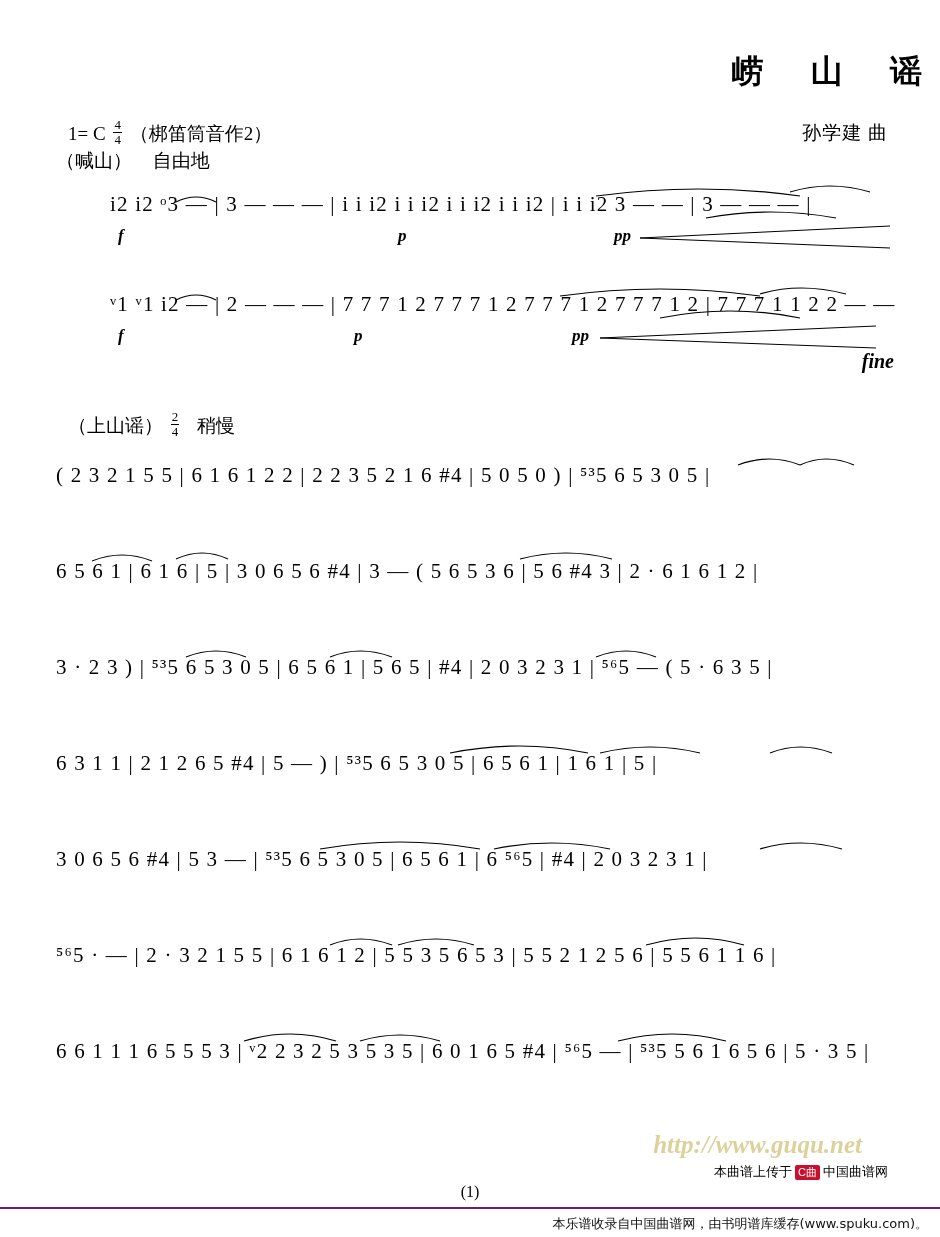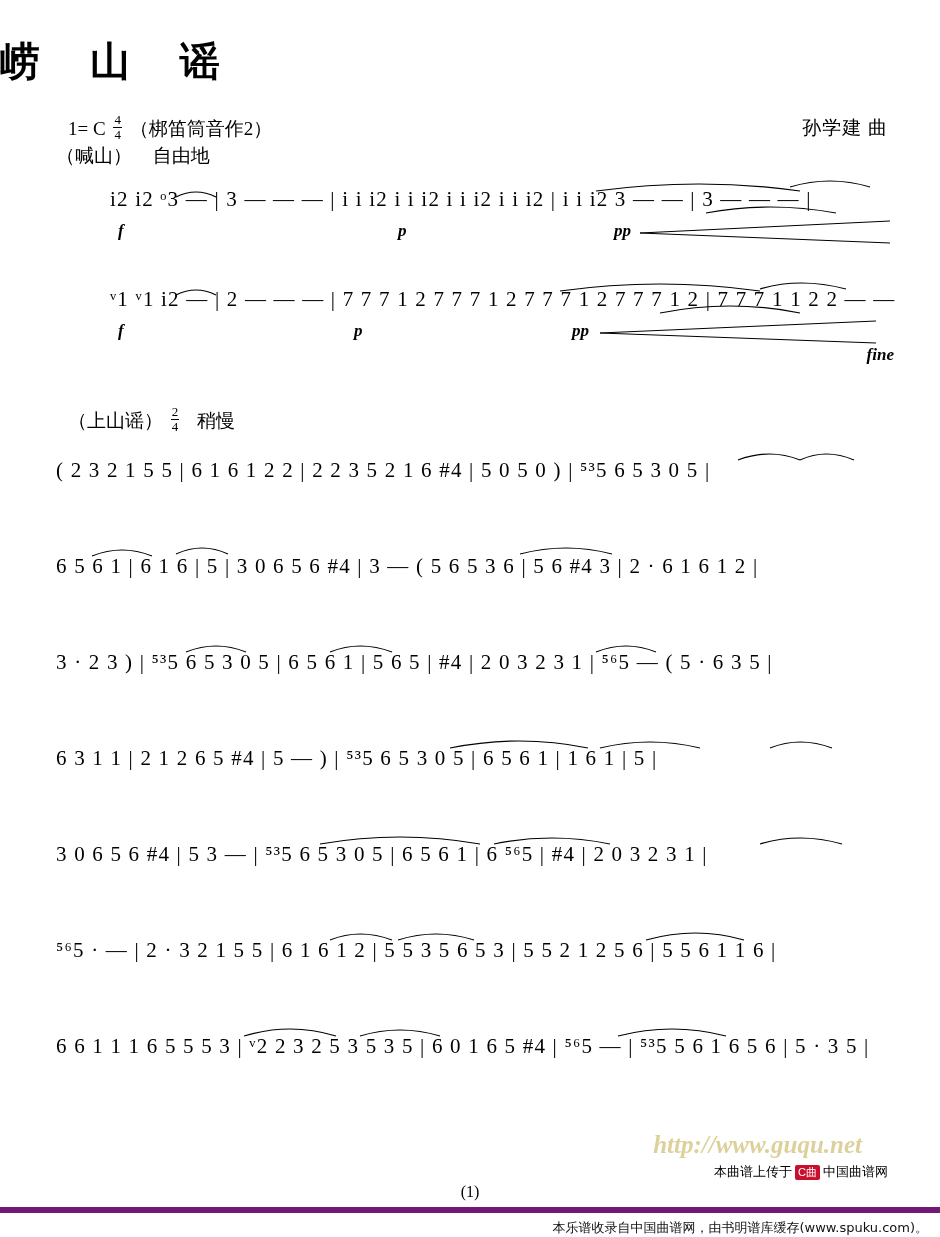--- a/index.html
+++ b/index.html
@@ -14,26 +14,26 @@
     font-family: "Liberation Serif", serif;
     color: #000;
     overflow: hidden;
   }
   .page {
     position: relative;
     width: 940px;
     height: 1237px;
   }
   .title {
-    text-align: left;
+    text-align: right;
     font-family: "DejaVu Sans", sans-serif;
     font-weight: bold;
-    font-size: 40px;
+    font-size: 32px;
     letter-spacing: 18px;
-    padding-top: 34px;
+    padding-top: 50px;
     color: #000;
   }
   .meta-row {
     position: relative;
     height: 60px;
     margin-top: 24px;
   }
   .key-sig {
     position: absolute;
     left: 68px;
@@ -126,29 +126,29 @@
     font-size: 11px;
     padding: 0 3px;
     margin: 0 3px;
     border-radius: 2px;
   }
   .footer-bar {
     position: absolute;
     left: 0; right: 0; bottom: 0;
     height: 30px;
     background: #fff;
-    border-top: 6px solid #701a75;
+    border-top: 2px solid #701a75;
     font-size: 13px;
     font-family: "DejaVu Sans", sans-serif;
     text-align: right;
     padding: 6px 12px 0 0;
     box-sizing: border-box;
     color: #111;
   }
-  .fine { position: absolute; font-style: italic; font-weight: bold; font-size: 17px; }
+  .fine { position: absolute; font-style: italic; font-weight: bold; font-size: 20px; }
 </style>
 </head>
 <body>
 
 <div class="page">
 
   <div class="title">崂 山 谣</div>
 
   <div class="meta-row">
     <div class="key-sig">

